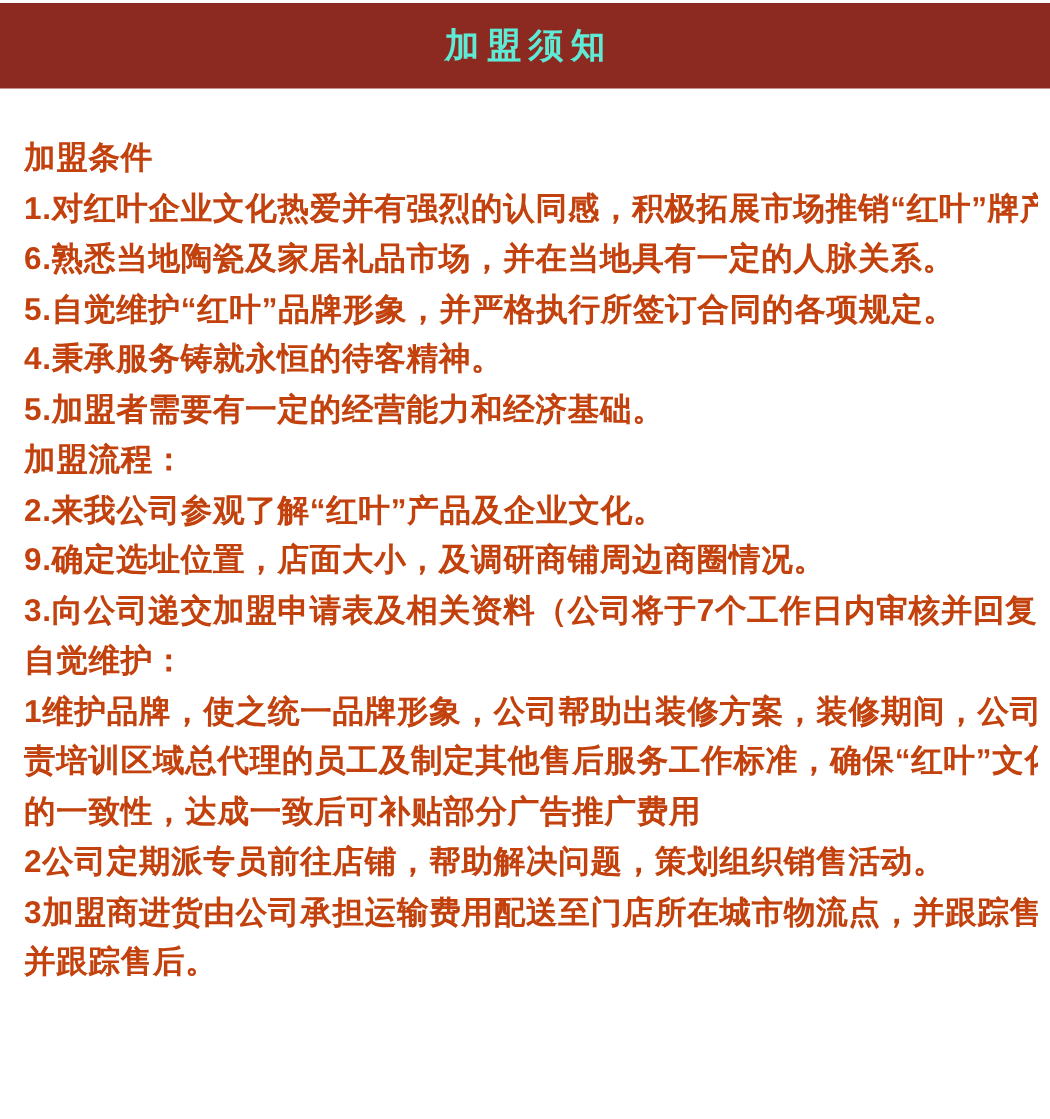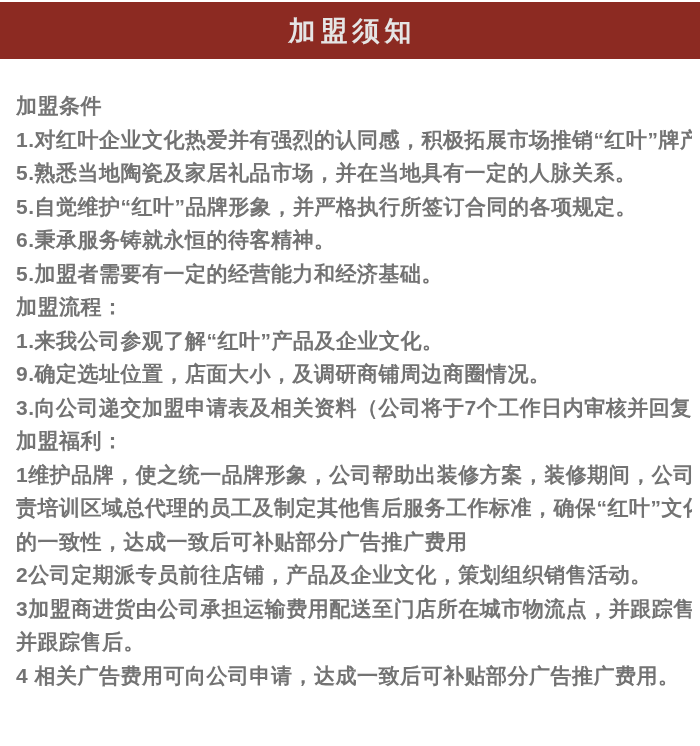--- a/index.html
+++ b/index.html
@@ -21,30 +21,30 @@
   }
   .header-bar {
     margin-top: 2px;
     height: 57px;
     background: #8c2a22;
     display: flex;
     align-items: center;
     justify-content: center;
   }
   .header-title {
-    color: #e5e5e5;
-    font-size: 27px;
+    color: #5eead4;
+    font-size: 23px;
     font-weight: bold;
     letter-spacing: 5px;
     
     padding-left: 5px;
   }
   .content-area {
     padding: 30px 8px 0 16px;
-    color: #737373;
+    color: #c2410c;
     font-size: 21px;
     font-weight: bold;
   }
   .text-line {
     line-height: 33.5px;
     height: 33.5px;
     white-space: nowrap;
     overflow: hidden;
     letter-spacing: 0.5px;
   }
@@ -54,31 +54,30 @@
 
 <div class="page">
 
   <div class="header-bar">
     <span class="header-title">加盟须知</span>
   </div>
 
   <div class="content-area">
     <div class="text-line">加盟条件</div>
     <div class="text-line">1.对红叶企业文化热爱并有强烈的认同感，积极拓展市场推销“红叶”牌产品，</div>
-    <div class="text-line">5.熟悉当地陶瓷及家居礼品市场，并在当地具有一定的人脉关系。</div>
+    <div class="text-line">6.熟悉当地陶瓷及家居礼品市场，并在当地具有一定的人脉关系。</div>
     <div class="text-line">5.自觉维护“红叶”品牌形象，并严格执行所签订合同的各项规定。</div>
-    <div class="text-line">6.秉承服务铸就永恒的待客精神。</div>
+    <div class="text-line">4.秉承服务铸就永恒的待客精神。</div>
     <div class="text-line">5.加盟者需要有一定的经营能力和经济基础。</div>
     <div class="text-line">加盟流程：</div>
-    <div class="text-line">1.来我公司参观了解“红叶”产品及企业文化。</div>
+    <div class="text-line">2.来我公司参观了解“红叶”产品及企业文化。</div>
     <div class="text-line">9.确定选址位置，店面大小，及调研商铺周边商圈情况。</div>
     <div class="text-line">3.向公司递交加盟申请表及相关资料（公司将于7个工作日内审核并回复）、</div>
-    <div class="text-line">加盟福利：</div>
+    <div class="text-line">自觉维护：</div>
     <div class="text-line">1维护品牌，使之统一品牌形象，公司帮助出装修方案，装修期间，公司负</div>
     <div class="text-line">责培训区域总代理的员工及制定其他售后服务工作标准，确保“红叶”文化</div>
     <div class="text-line">的一致性，达成一致后可补贴部分广告推广费用</div>
-    <div class="text-line">2公司定期派专员前往店铺，产品及企业文化，策划组织销售活动。</div>
+    <div class="text-line">2公司定期派专员前往店铺，帮助解决问题，策划组织销售活动。</div>
     <div class="text-line">3加盟商进货由公司承担运输费用配送至门店所在城市物流点，并跟踪售后，</div>
     <div class="text-line">并跟踪售后。</div>
-    <div class="text-line">4 相关广告费用可向公司申请，达成一致后可补贴部分广告推广费用。</div>
   </div>
 
 </div>
 
 </body></html>

